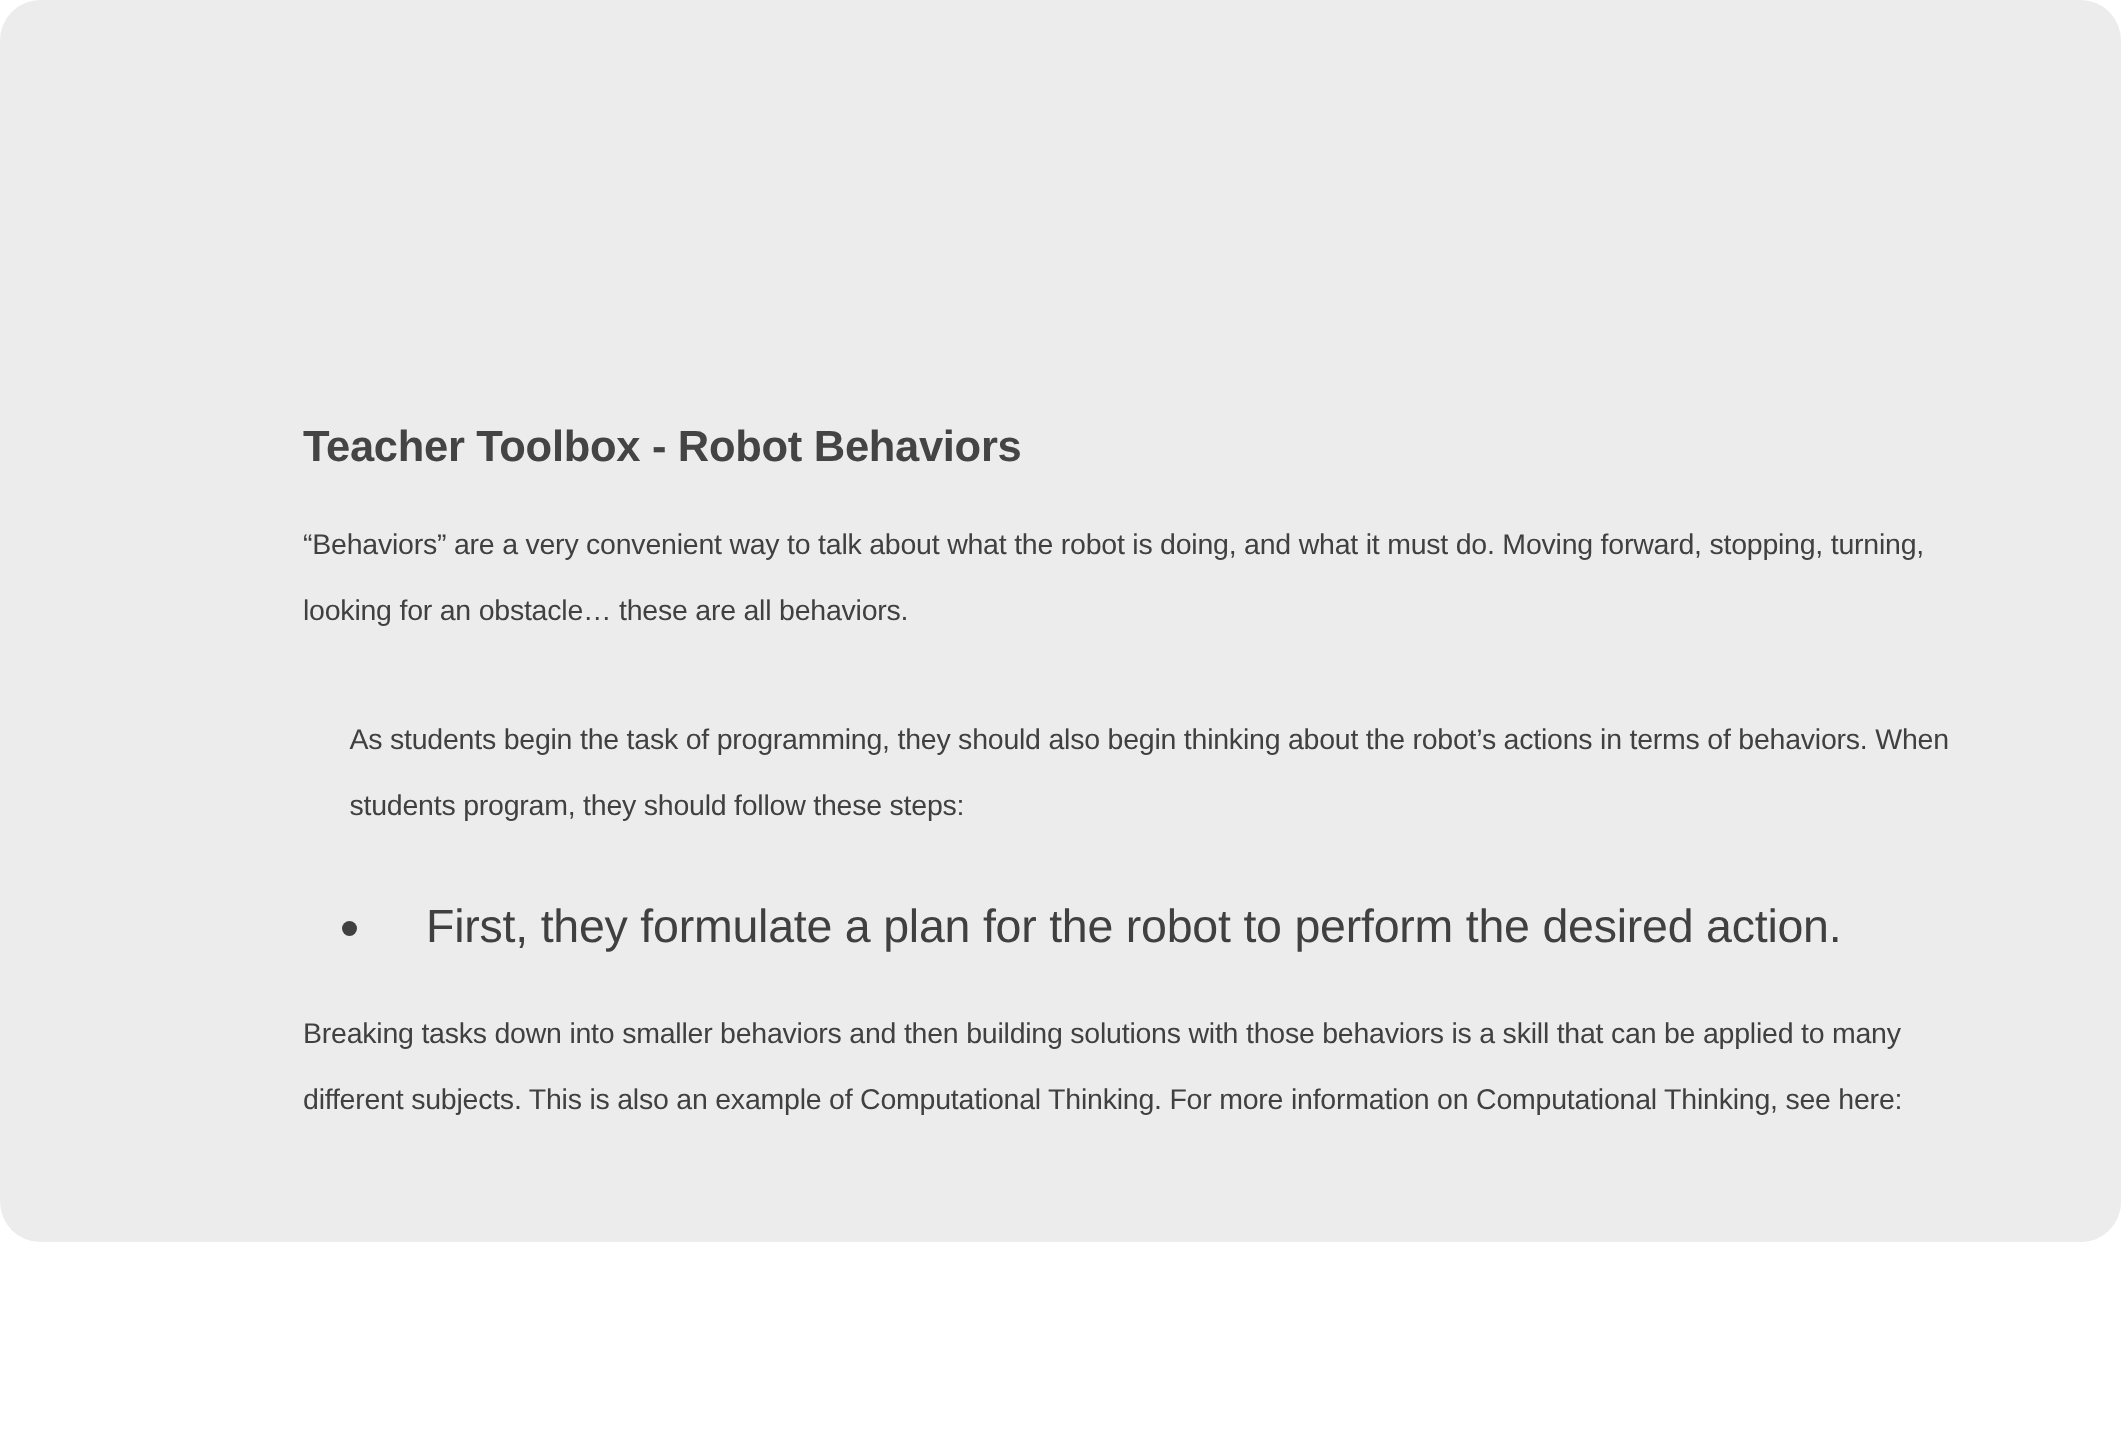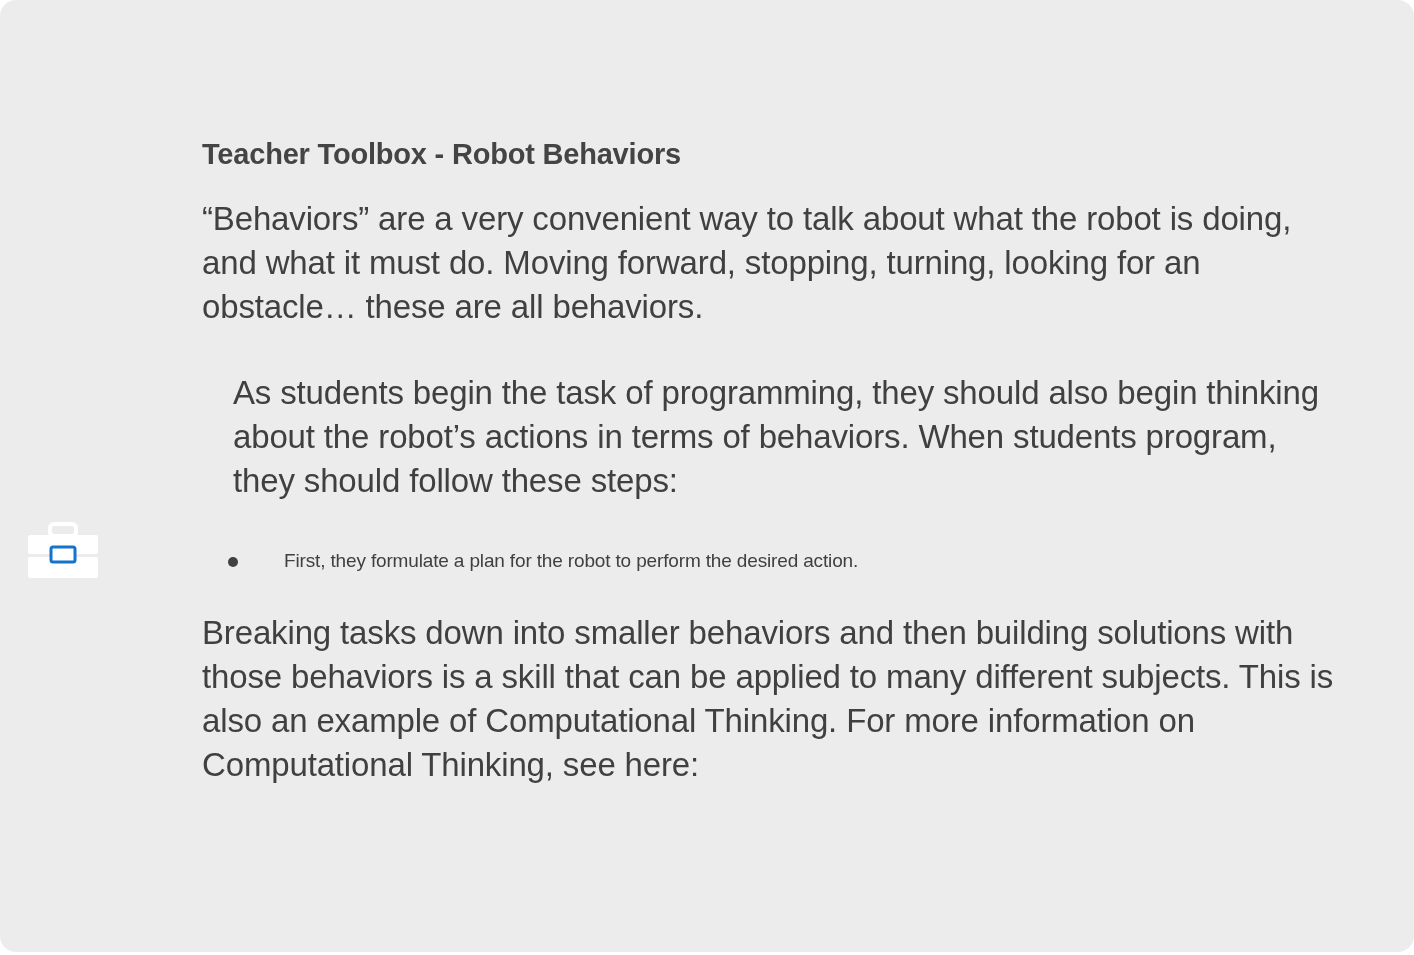--- a/index.html
+++ b/index.html
@@ -12,25 +12,25 @@
     height: 955px;
     font-family: "Liberation Sans", sans-serif;
     overflow: hidden;
   }
 
   .callout-card {
     position: absolute;
     left: 0px;
     top: 0px;
     width: 1414px;
-    height: 952px;
+    height: 828px;
     display: flex;
-    align-items: center;
+    align-items: flex-end;
     background: #ececec;
-    border-radius: 16px;
+    border-radius: 27px;
     overflow: hidden;
     box-sizing: border-box;
   }
 
   .icon-rail {
     width: 126px;
     flex: 0 0 126px;
     background: #1473cb;
     position: relative;
   }
@@ -55,41 +55,41 @@
   .card-title {
     font-size: 29px;
     font-weight: bold;
     color: #444444;
     letter-spacing: -0.2px;
     margin: 0 0 26px 0;
     line-height: 1.2;
   }
 
   .body-paragraph {
-    font-size: 33px;
+    font-size: 19px;
     line-height: 44px;
     color: #404040;
     margin: 0 0 42px 0;
     letter-spacing: -0.15px;
   }
 
   .body-paragraph.tight-gap {
     margin-bottom: 36px;
     margin-left: 31px;
   }
 
   .bullet-list {
     list-style: none;
     margin: 0 0 28px 0;
     padding: 0 0 0 26px;
   }
 
   .bullet-list li {
     position: relative;
-    font-size: 19px;
+    font-size: 31px;
     line-height: 44px;
     color: #404040;
     padding-left: 56px;
     margin-bottom: 28px;
     letter-spacing: -0.15px;
   }
 
   .bullet-list li:last-child {
     margin-bottom: 0;
   }

